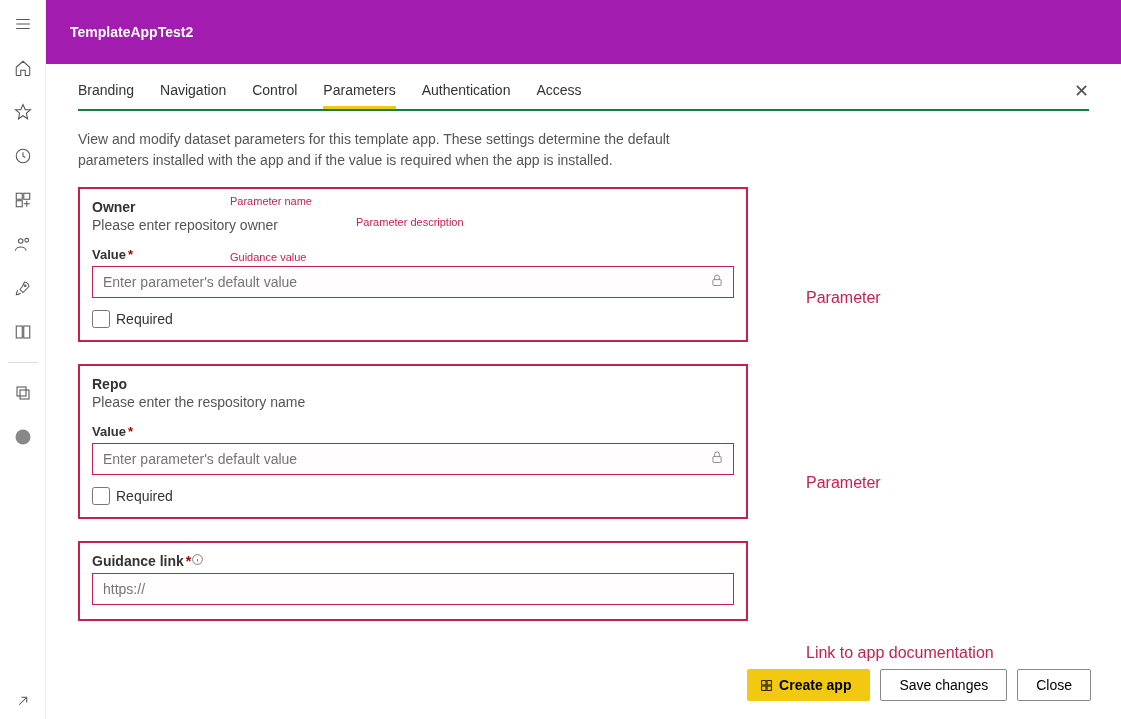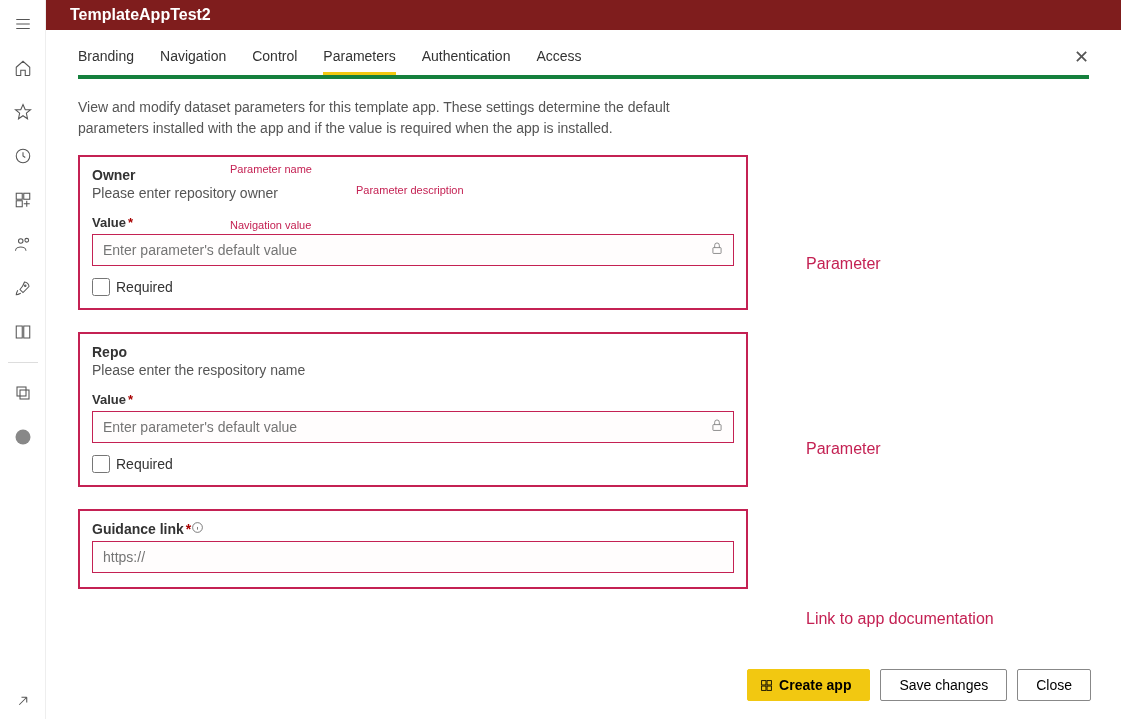--- a/index.html
+++ b/index.html
@@ -44,36 +44,36 @@
     border-top: 1px solid #ddd;
     margin: 4px 0;
   }
   .main {
     flex: 1;
     display: flex;
     flex-direction: column;
     position: relative;
   }
   .titlebar {
-    background: #7f1d1d;
+    background: #a21caf;
     color: #fff;
-    padding: 6px 24px;
-    font-weight: 600;
-    font-size: 16px;
+    padding: 24px 24px;
+    font-weight: 600;
+    font-size: 14px;
   }
   .content {
     padding: 14px 32px 0 32px;
     flex: 1;
     position: relative;
     overflow: hidden;
   }
   .tabs {
     display: flex;
     gap: 26px;
-    border-bottom: 4px solid #15803d;
+    border-bottom: 2px solid #15803d;
     margin-bottom: 18px;
   }
   .tab {
     padding: 4px 0 8px 0;
     font-size: 14px;
     color: #333;
     cursor: pointer;
   }
   .tab.active {
     font-weight: 400;
@@ -286,21 +286,21 @@
 
       <div class="desc">View and modify dataset parameters for this template app. These settings determine the default parameters installed with the app and if the value is required when the app is installed.</div>
 
       <div class="annot-r" style="top:225px">Parameter</div>
       <div class="annot-r" style="top:410px">Parameter</div>
       <div class="annot-r" style="top:580px">Link to app documentation</div>
 
       <div class="param-block" style="position:relative">
         <span class="annot" style="left:150px; top:6px">Parameter name</span>
         <span class="annot" style="left:276px; top:27px">Parameter description</span>
-        <span class="annot" style="left:150px; top:62px">Navigation value</span>
+        <span class="annot" style="left:150px; top:62px">Guidance value</span>
 
         <div class="param-name">Owner</div>
         <div class="param-desc">Please enter repository owner</div>
         <div class="field-label">
           <span>Value</span><span class="req-star">*</span>
         </div>
         <div class="input-wrap">
           <input class="text-input" placeholder="Enter parameter's default value" style="">
           <span class="lock-ico"><svg viewBox="0 0 24 24">
                 <rect x="5" y="11" width="14" height="10" rx="1"></rect>

